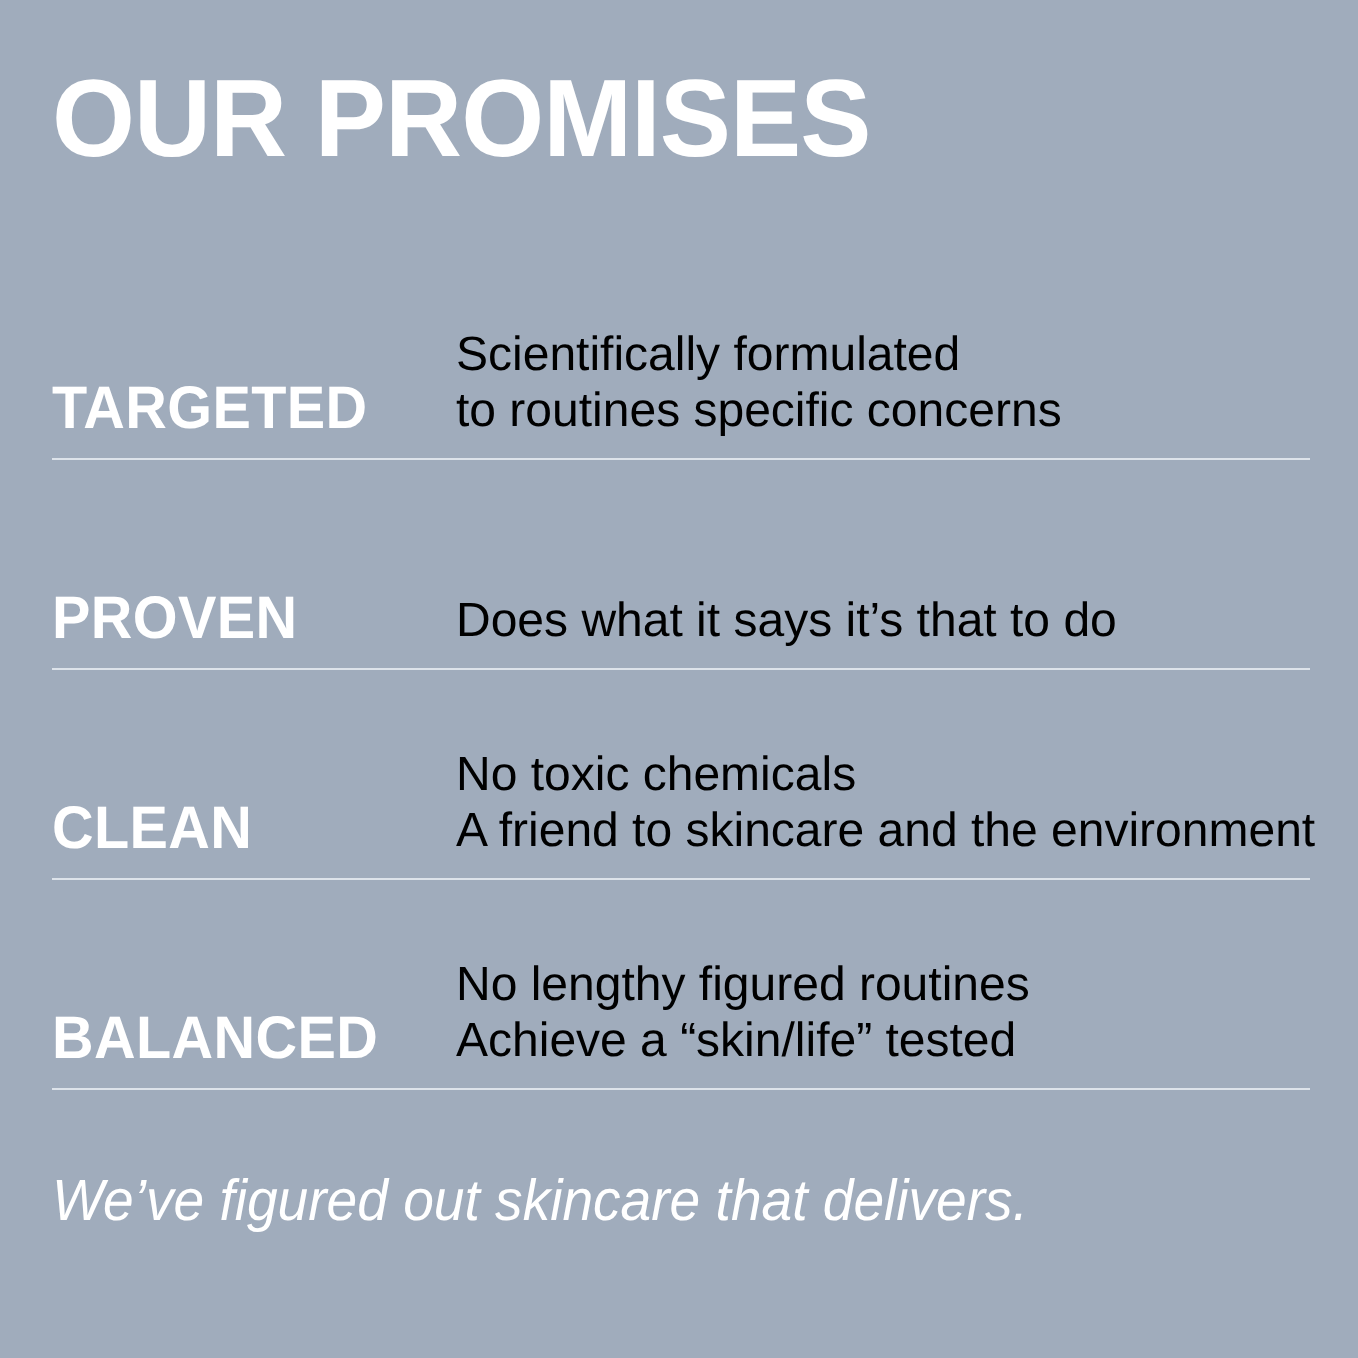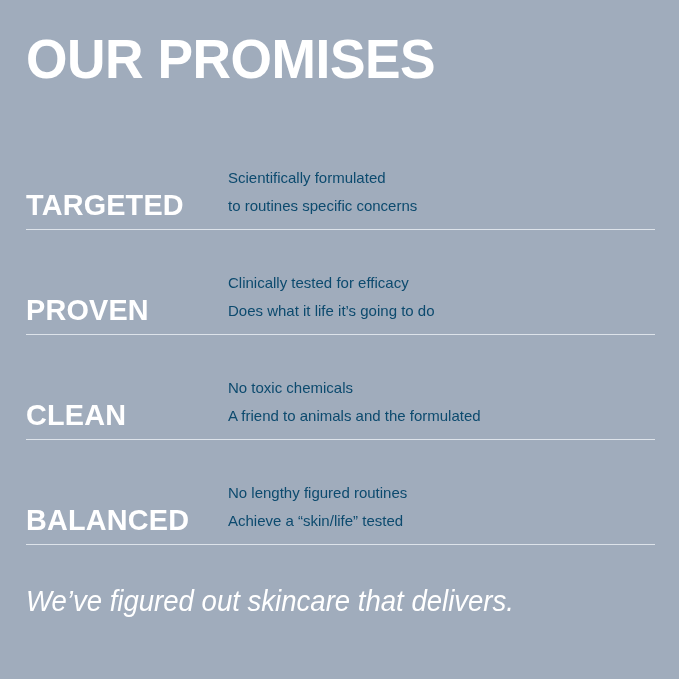--- a/index.html
+++ b/index.html
@@ -71,24 +71,24 @@
     line-height: 30px;
     letter-spacing: 0.2px;
     color: #ffffff;
     white-space: nowrap;
     transform: scaleX(0.96);
     transform-origin: left bottom;
   }
   .promise-desc {
     flex: 1 1 auto;
     font-family: "Liberation Sans", sans-serif;
-    font-size: 15px;
+    font-size: 24px;
     font-weight: 400;
     line-height: 28px;
-    color: #0c4a6e;
+    color: #000000;
     white-space: nowrap;
   }
   .promise-desc .desc-line {
     display: block;
   }
   .promise-divider {
     position: absolute;
     left: 26px;
     right: 24px;
     bottom: 0;
@@ -131,33 +131,32 @@
           <span class="desc-line">to routines specific concerns</span>
         </div>
       </div>
       <div class="promise-divider" style="background: rgb(226, 231, 238);"></div>
     </div>
 
     <div class="promise-row">
       <div class="promise-inner">
         <div class="promise-term">PROVEN</div>
         <div class="promise-desc">
-          <span class="desc-line">Clinically tested for efficacy</span>
-          <span class="desc-line">Does what it life it’s going to do</span>
+          <span class="desc-line">Does what it says it’s that to do</span>
         </div>
       </div>
       <div class="promise-divider" style="background: rgb(226, 231, 238);"></div>
     </div>
 
     <div class="promise-row">
       <div class="promise-inner">
         <div class="promise-term">CLEAN</div>
         <div class="promise-desc">
           <span class="desc-line">No toxic chemicals</span>
-          <span class="desc-line">A friend to animals and the formulated</span>
+          <span class="desc-line">A friend to skincare and the environment</span>
         </div>
       </div>
       <div class="promise-divider" style="background: rgb(226, 231, 238);"></div>
     </div>
 
     <div class="promise-row">
       <div class="promise-inner">
         <div class="promise-term">BALANCED</div>
         <div class="promise-desc">
           <span class="desc-line">No lengthy figured routines</span>

